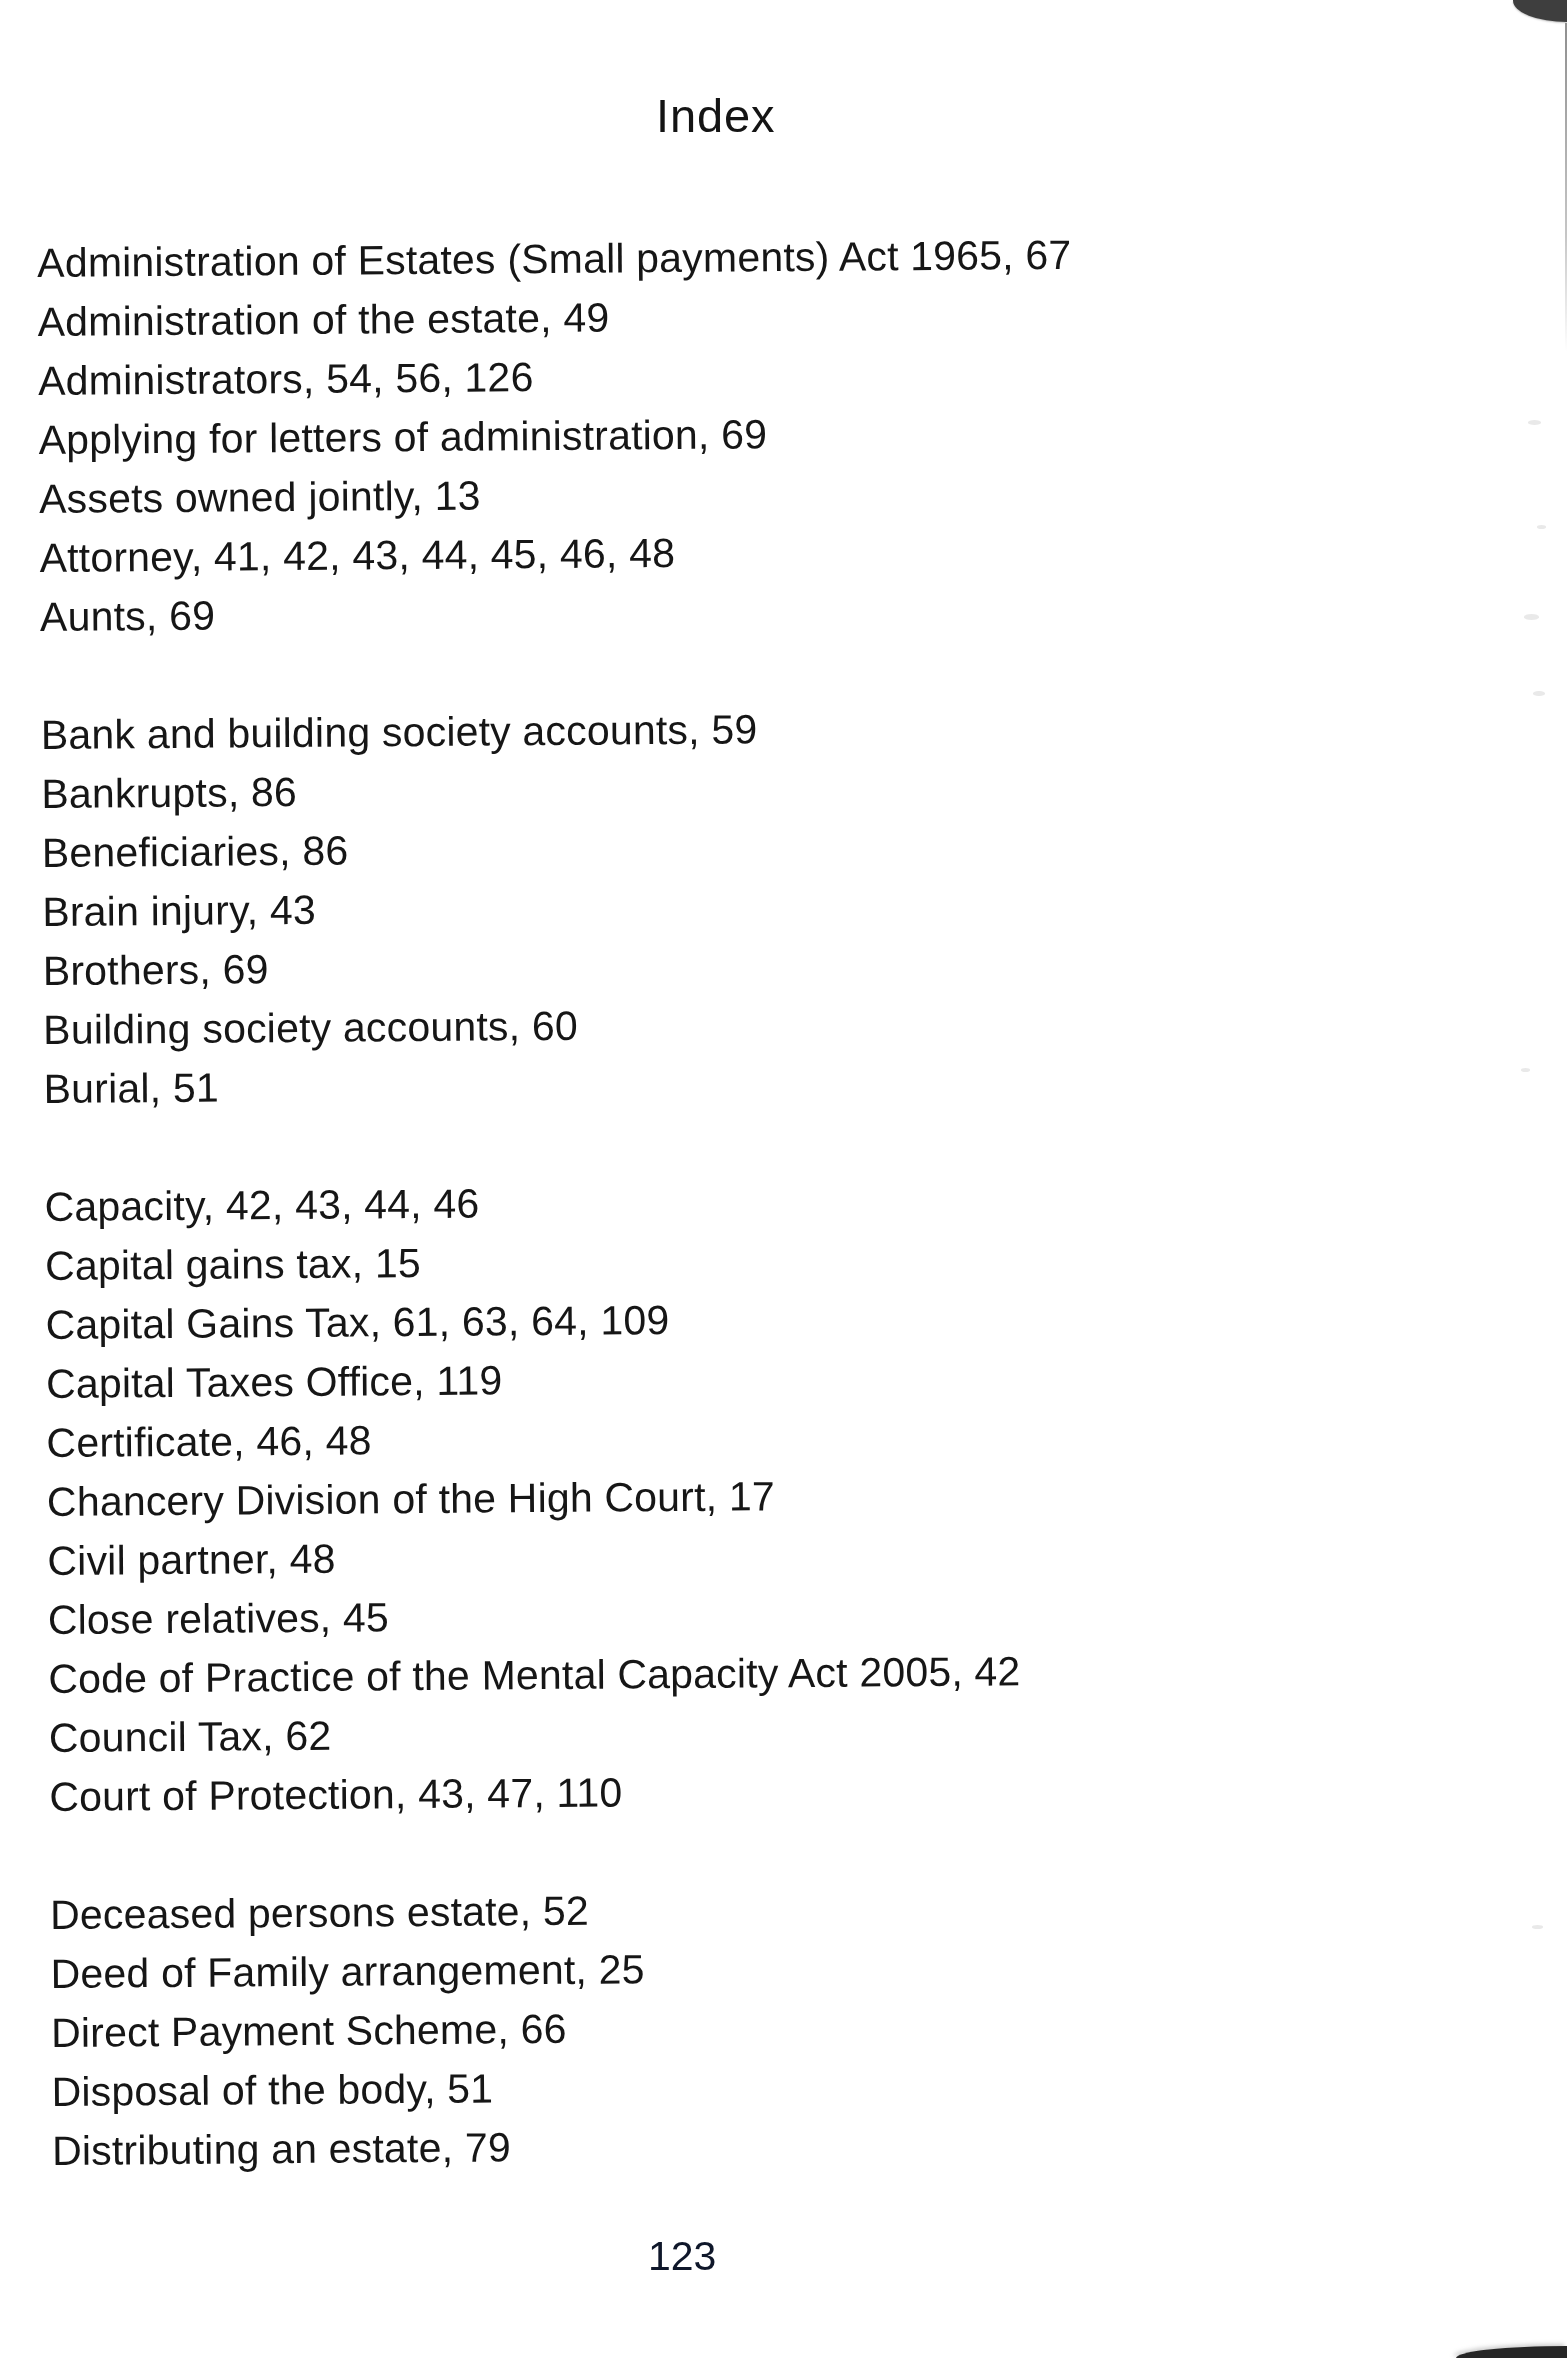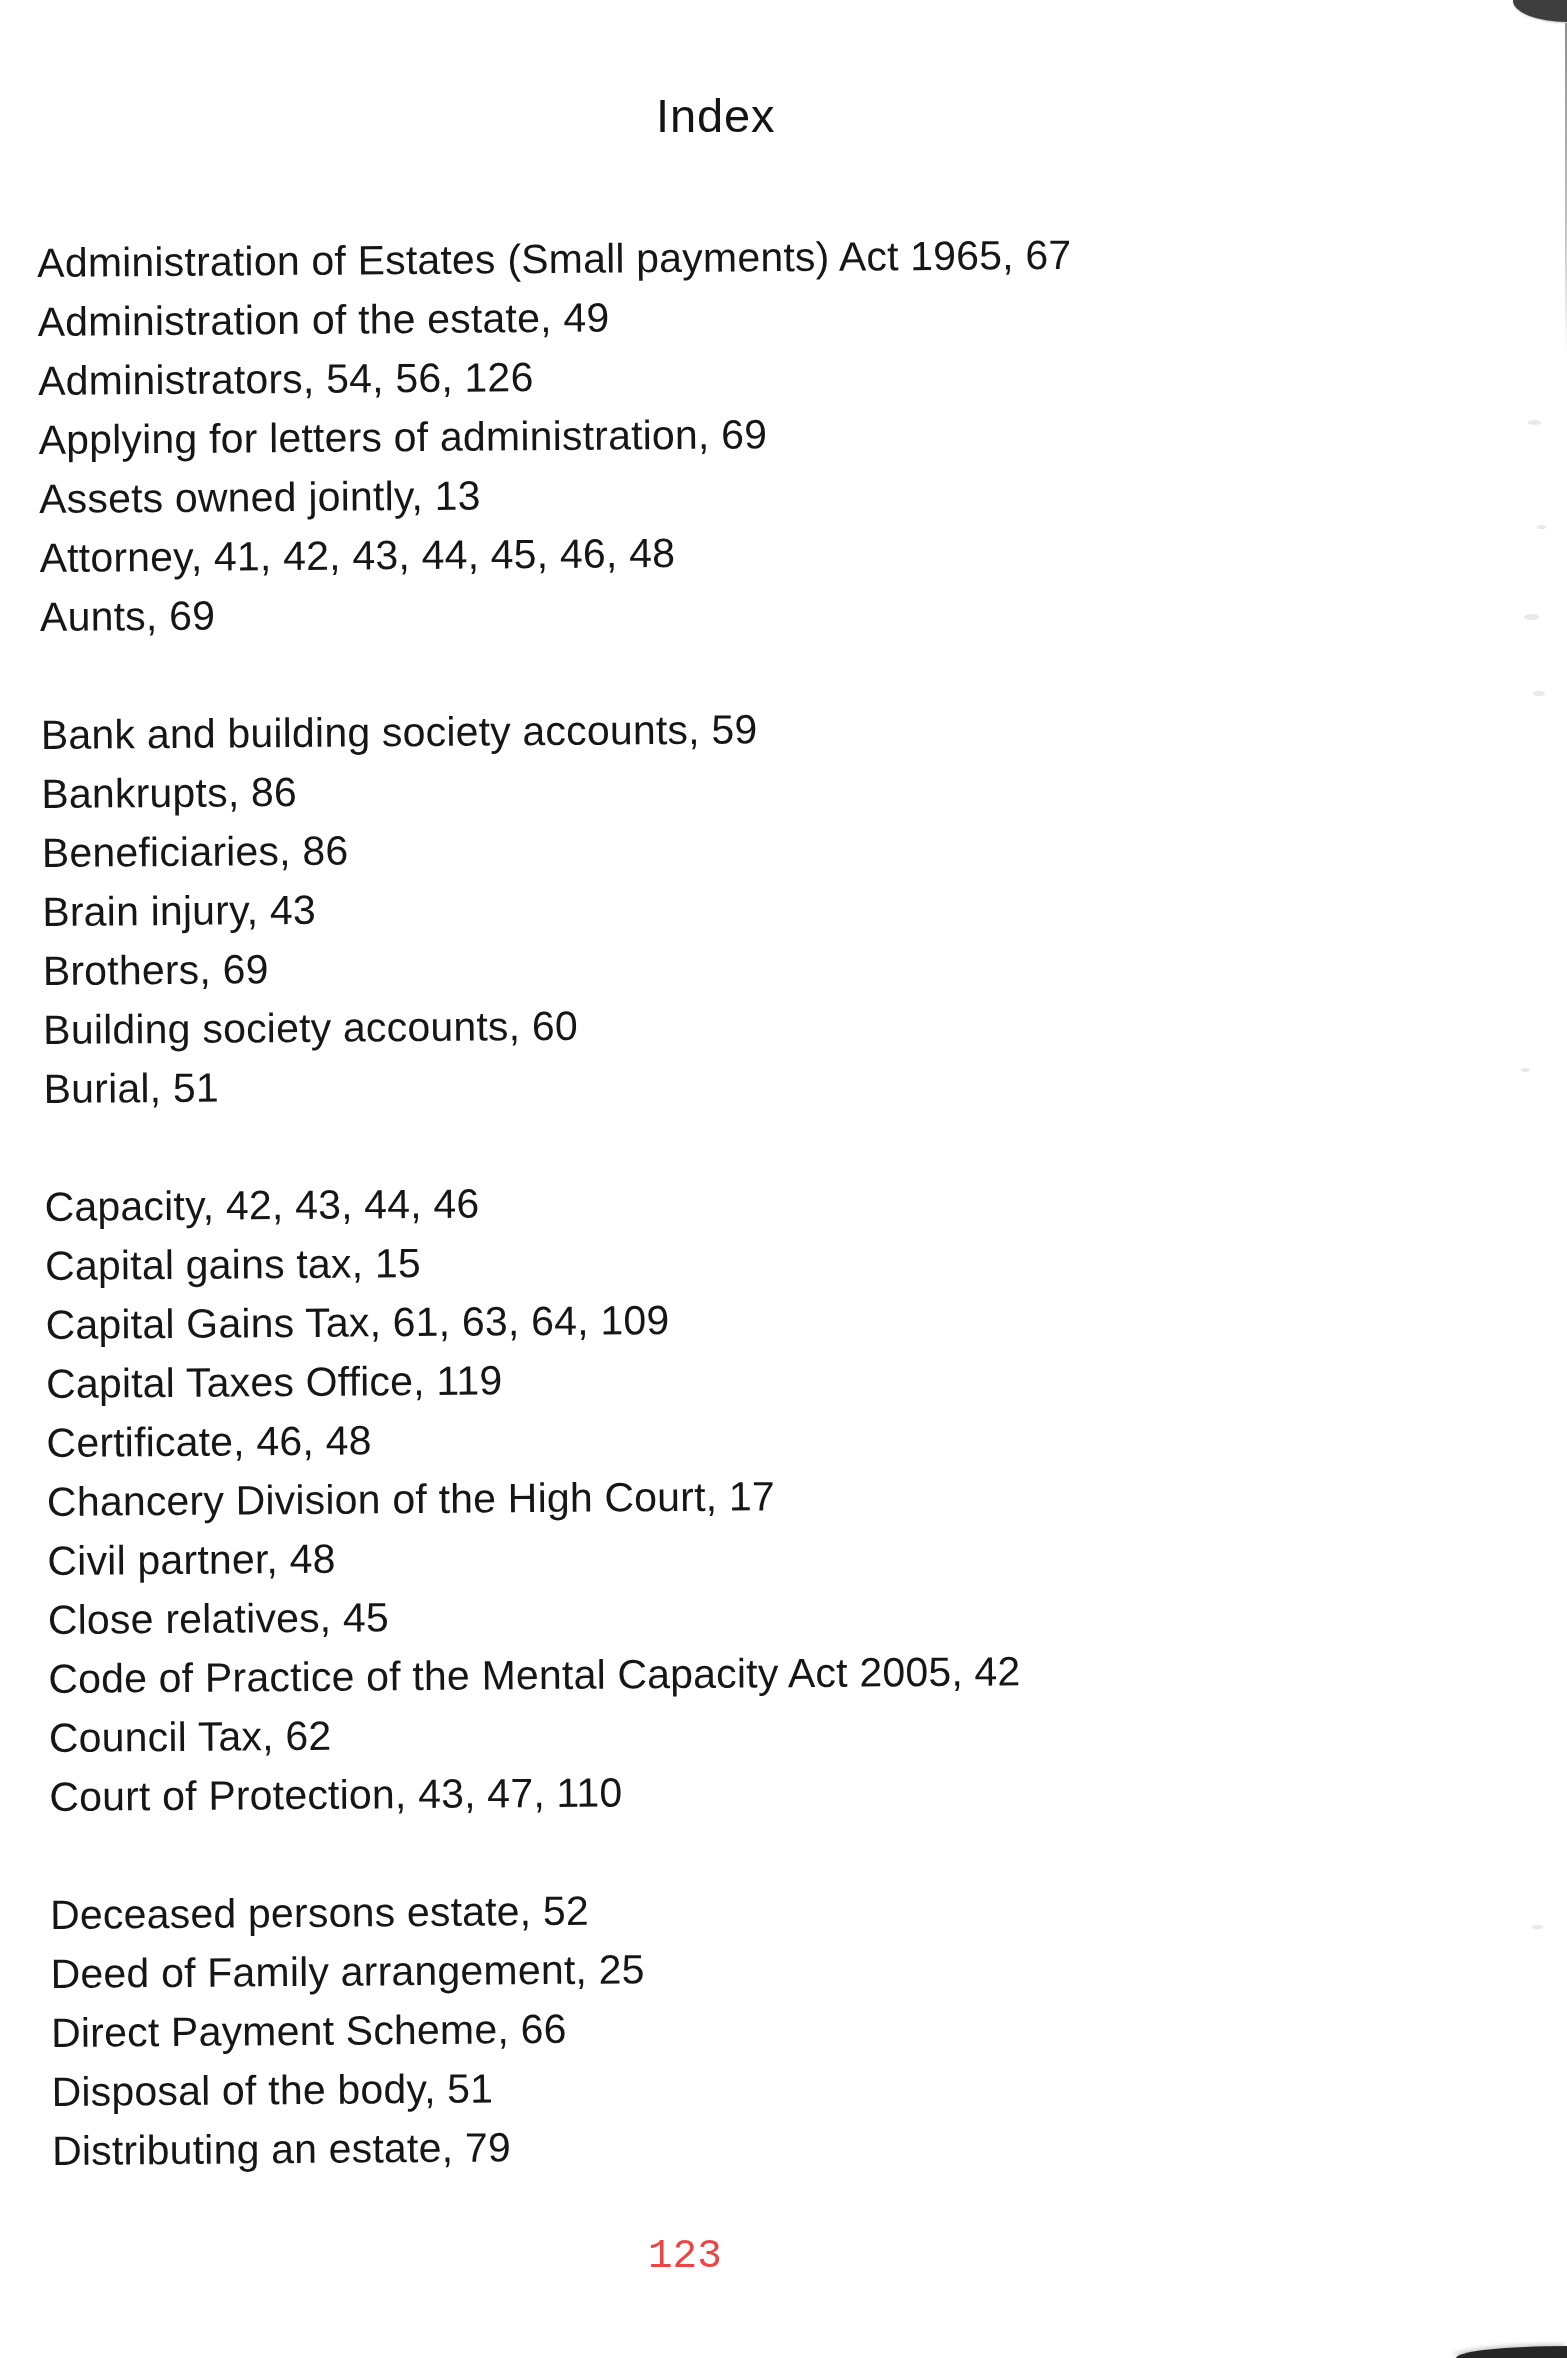--- a/index.html
+++ b/index.html
@@ -40,24 +40,24 @@
     font-size: 41px;
     line-height: 59px;
     white-space: nowrap;
     letter-spacing: 0.2px;
     color: #161616;
   }
   .page-number {
     position: absolute;
     left: 648px;
     top: 2234px;
-    font-family: Liberation Mono, monospace;
+    font-family: Liberation Sans, sans-serif;
     font-size: 41px;
     line-height: 45px;
-    color: #ef4444;
+    color: #0f172a;
   }
   
   .corner-tr {
     position: absolute;
     top: 0;
     right: 0;
     width: 54px;
     height: 21.5px;
     background: #3e3e3e;
     border-bottom-left-radius: 54px 21.5px;

